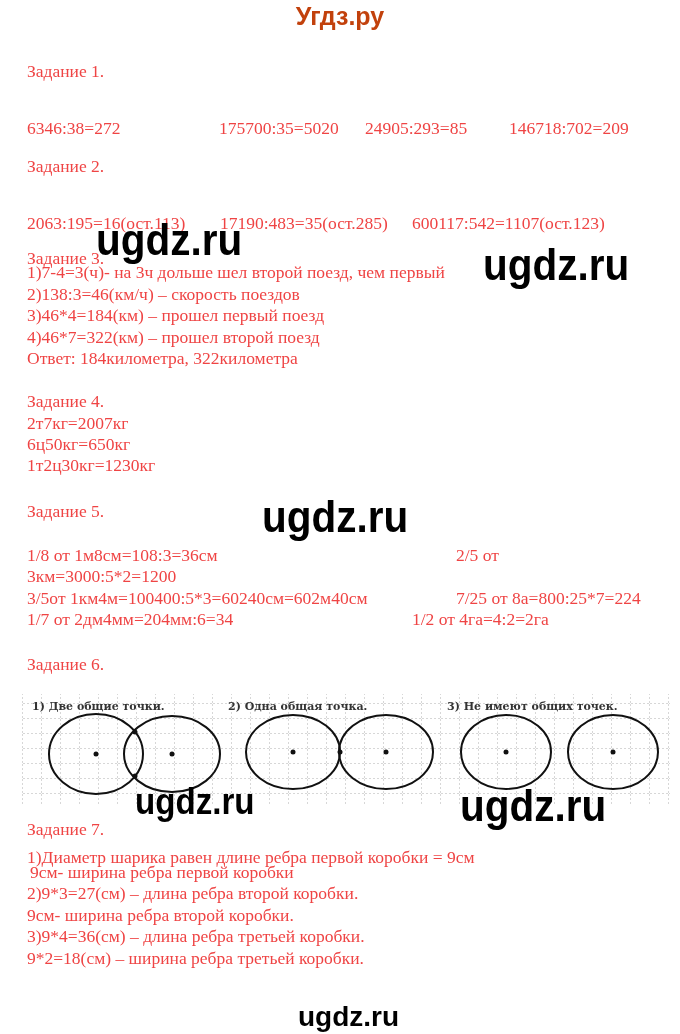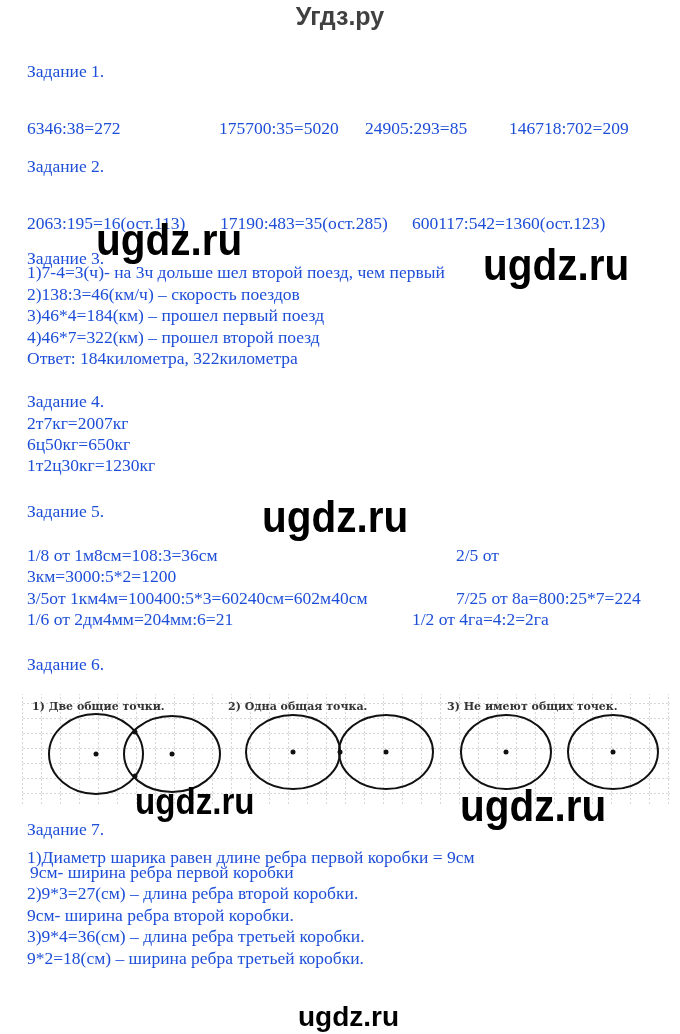--- a/index.html
+++ b/index.html
@@ -1,23 +1,23 @@
 <!DOCTYPE html>
 <html><head>
 <meta charset="utf-8">
 <style>
   html, body { margin: 0; padding: 0; background: #ffffff; }
   body { width: 680px; height: 1034px; position: relative; overflow: hidden; }
   .site-title {
     position: absolute; left: 0; top: 2px; width: 680px; text-align: center;
-    font-family: "Liberation Sans", sans-serif; font-weight: bold; font-size: 25px; color: #404040;
+    font-family: "Liberation Sans", sans-serif; font-weight: bold; font-size: 25px; color: #c2410c;
   }
   .t {
     position: absolute; font-family: "Liberation Serif", serif; font-size: 17.5px;
-    color: #1d4ed8; white-space: nowrap; line-height: 21px;
+    color: #ef4444; white-space: nowrap; line-height: 21px;
   }
   .wm {
     position: absolute; font-family: "Liberation Sans", sans-serif; font-weight: bold;
     color: #000; white-space: nowrap; letter-spacing: 0px; transform: scaleX(0.92); transform-origin: left top;
   }
   .wm-big { font-size: 44px; line-height: 44px; }
   .wm-small { font-size: 28px; line-height: 28px; transform: none; }
   .figure { position: absolute; left: 22px; top: 688px; width: 648px; height: 120px; }
 </style>
 </head>
@@ -27,41 +27,41 @@
 
 <div class="t" style="left:27px;top:61px;">Задание 1.</div>
 <div class="t" style="left:27px;top:118px;">6346:38=272</div>
 <div class="t" style="left:219px;top:118px;">175700:35=5020</div>
 <div class="t" style="left:365px;top:118px;">24905:293=85</div>
 <div class="t" style="left:509px;top:118px;">146718:702=209</div>
 
 <div class="t" style="left:27px;top:156px;">Задание 2.</div>
 <div class="t" style="left:27px;top:213px;">2063:195=16(ост.113)</div>
 <div class="t" style="left:220px;top:213px;">17190:483=35(ост.285)</div>
-<div class="t" style="left:412px;top:213px;">600117:542=1360(ост.123)</div>
+<div class="t" style="left:412px;top:213px;">600117:542=1107(ост.123)</div>
 
 <div class="t" style="left:27px;top:217px;top:216px;margin-top:32px;">Задание 3.</div>
 <div class="t" style="left:27px;top:262px;">1)7-4=3(ч)- на 3ч дольше шел второй поезд, чем первый</div>
 <div class="t" style="left:27px;top:284px;">2)138:3=46(км/ч) – скорость поездов</div>
 <div class="t" style="left:27px;top:305px;">3)46*4=184(км) – прошел первый поезд</div>
 <div class="t" style="left:27px;top:327px;">4)46*7=322(км) – прошел второй поезд</div>
 <div class="t" style="left:27px;top:348px;">Ответ: 184километра, 322километра</div>
 
 <div class="t" style="left:27px;top:391px;">Задание 4.</div>
 <div class="t" style="left:27px;top:413px;text-align:center;">2т7кг=2007кг</div>
 <div class="t" style="left:27px;top:434px;">6ц50кг=650кг</div>
 <div class="t" style="left:27px;top:455px;">1т2ц30кг=1230кг</div>
 
 <div class="t" style="left:27px;top:501px;">Задание 5.</div>
 <div class="t" style="left:27px;top:545px;">1/8 от 1м8см=108:3=36см</div>
 <div class="t" style="left:456px;top:545px;">2/5 от</div>
 <div class="t" style="left:27px;top:566px;">3км=3000:5*2=1200</div>
 <div class="t" style="left:27px;top:588px;">3/5от 1км4м=100400:5*3=60240см=602м40см</div>
 <div class="t" style="left:456px;top:588px;">7/25 от 8а=800:25*7=224</div>
-<div class="t" style="left:27px;top:609px;">1/6 от 2дм4мм=204мм:6=21</div>
+<div class="t" style="left:27px;top:609px;">1/7 от 2дм4мм=204мм:6=34</div>
 <div class="t" style="left:412px;top:609px;">1/2 от 4га=4:2=2га</div>
 
 <div class="t" style="left:27px;top:654px;">Задание 6.</div>
 
 <div class="figure">
   <svg width="648" height="120" viewBox="0 0 648 120" xmlns="http://www.w3.org/2000/svg">
     <defs>
       <pattern id="grid" width="19" height="15" patternUnits="userSpaceOnUse">
         <path d="M19 0 L0 0 0 15" fill="none" stroke="#9a9a9a" stroke-width="0.8" stroke-dasharray="2,2"></path>
       </pattern>

